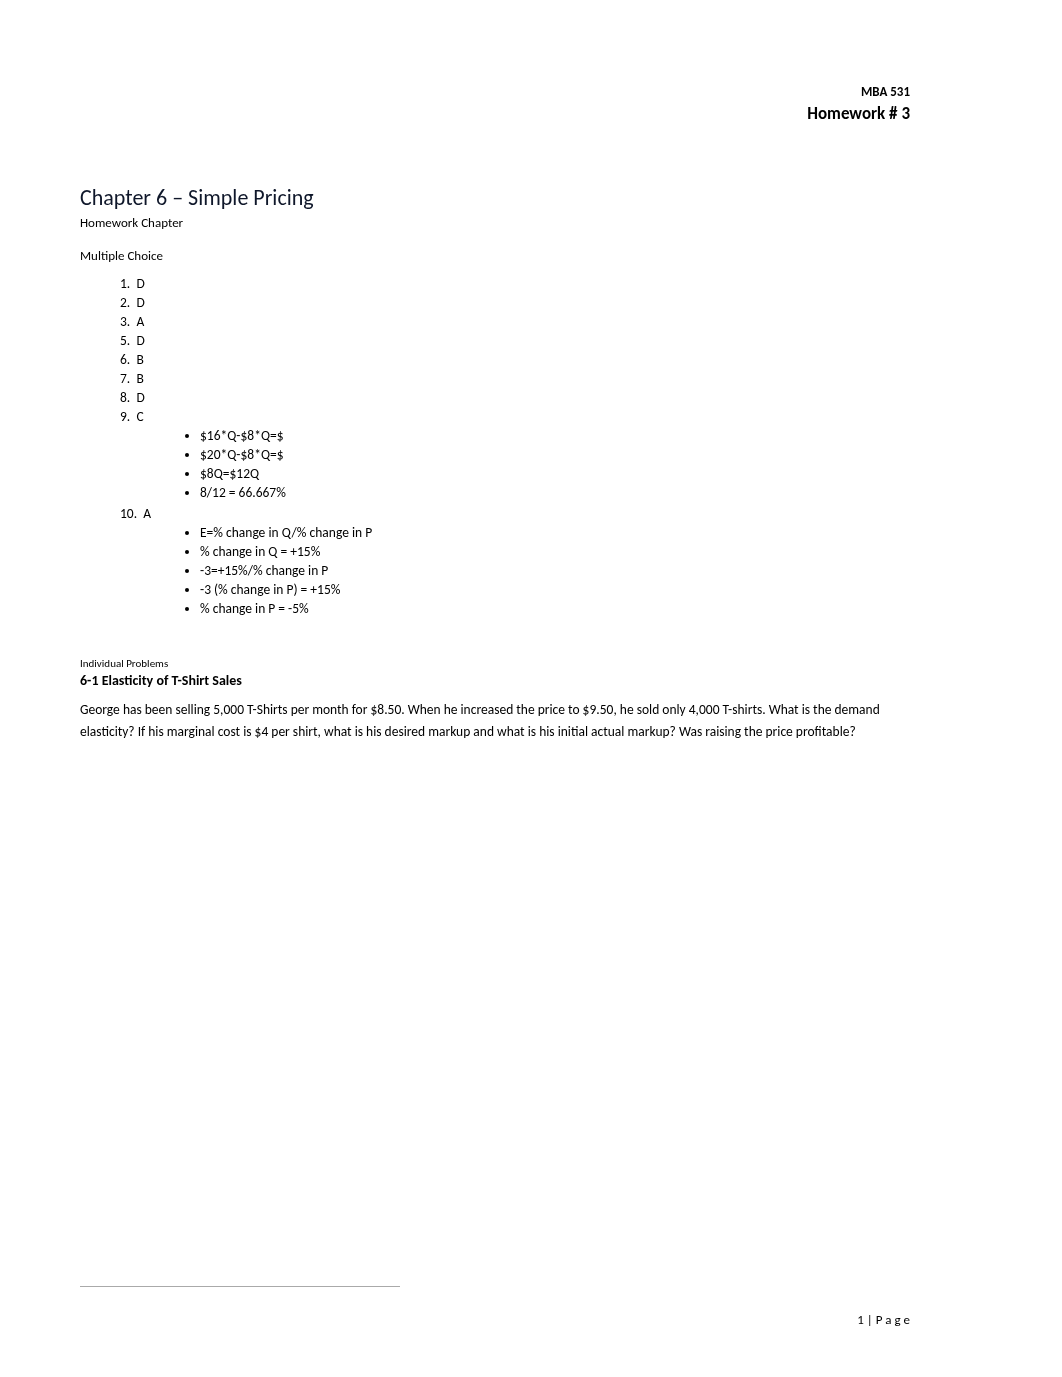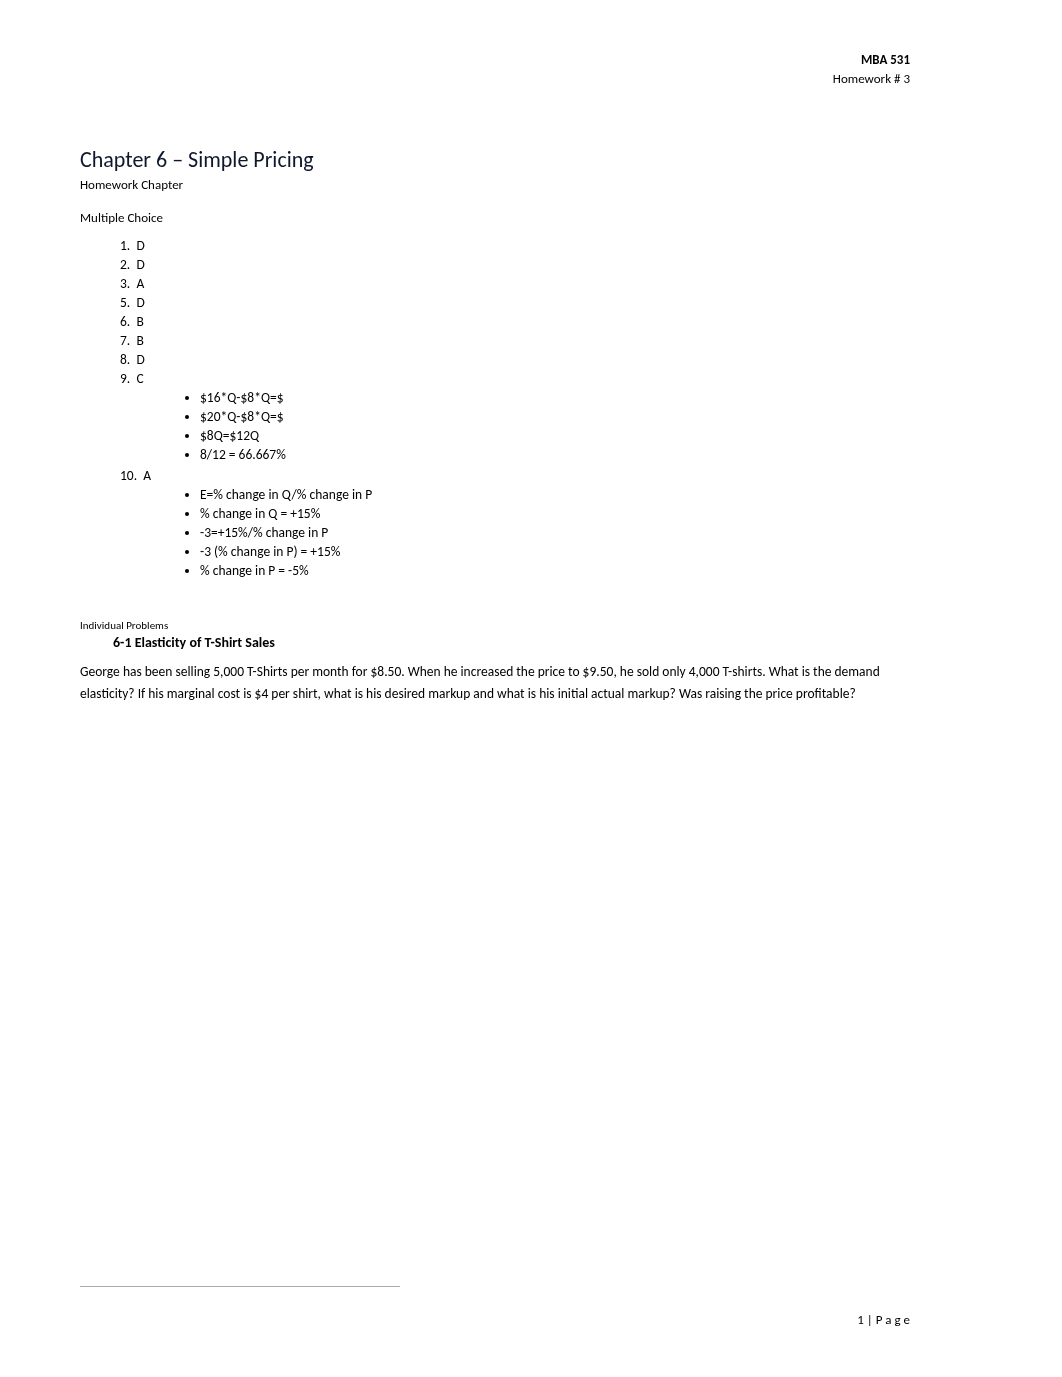--- a/index.html
+++ b/index.html
@@ -14,38 +14,38 @@
       font-size: 14px;
       color: #000000;
       width: 1062px;
       min-height: 1377px;
     }
 
     .page {
       width: 990px;
       min-height: 1377px;
       background: #ffffff;
-      padding: 52px 80px 60px 80px;
+      padding: 84px 80px 60px 80px;
       position: relative;
     }
 
     .header-right {
       text-align: right;
       margin-bottom: 60px;
     }
 
     .header-right .course-code {
       font-weight: bold;
       font-size: 13px;
       margin-bottom: 4px;
     }
 
     .header-right .homework-title {
-      font-weight: normal;
-      font-size: 13px;
+      font-weight: bold;
+      font-size: 17px;
     }
 
     .chapter-title {
       color: #0f172a;
       font-size: 22px;
       font-weight: 400;
       margin-bottom: 4px;
     }
 
     .homework-label {
@@ -96,21 +96,20 @@
 
     .individual-label {
       font-size: 11px;
       margin-bottom: 2px;
     }
 
     .problem-title {
       font-size: 14px;
       font-weight: bold;
       margin-bottom: 10px;
-      margin-left: 33px;
     }
 
     .problem-text {
       font-size: 13.5px;
       line-height: 1.6;
       max-width: 820px;
     }
 
     .page-footer {
       position: absolute;

